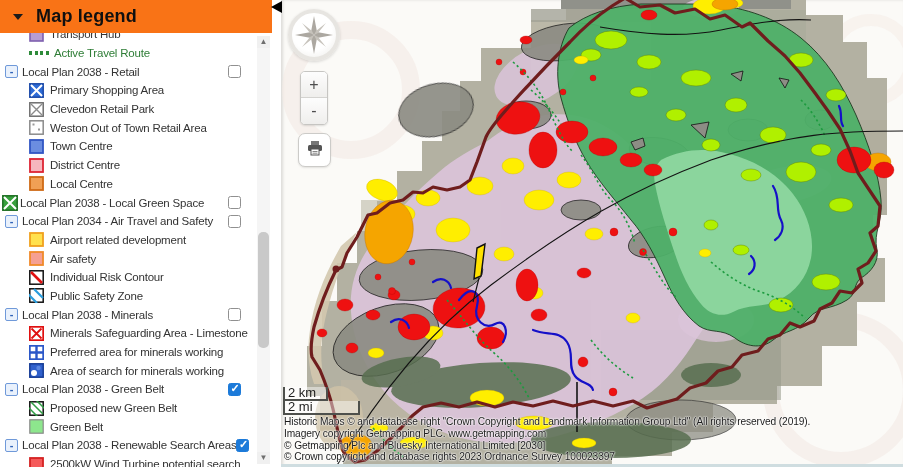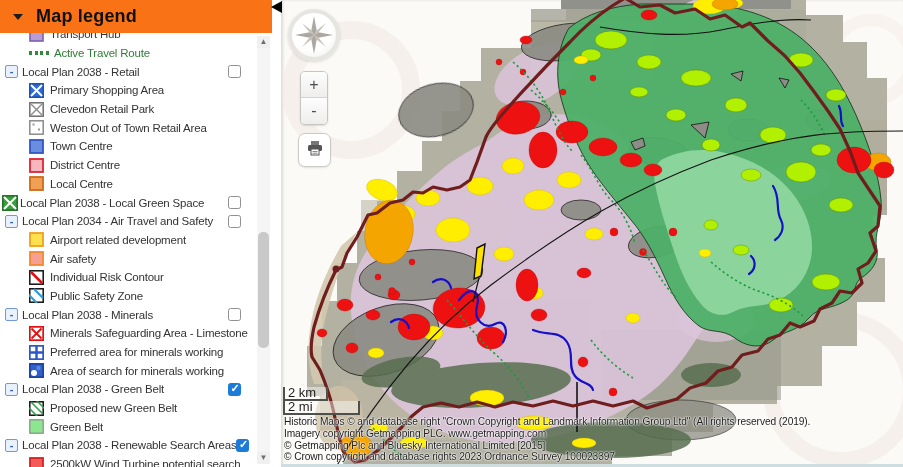--- a/index.html
+++ b/index.html
@@ -527,19 +527,19 @@
     </button>
 
     <div class="scale">
       <div class="bar km"><span>2 km</span></div>
       <div class="bar mi"><span>2 mi</span></div>
     </div>
 
     <div class="copyright">
       <div>Historic Maps © and database right "Crown Copyright and Landmark Information Group Ltd" (All rights reserved (2019).</div>
       <div>Imagery copyright Getmapping PLC. www.getmapping.com</div>
-      <div>© Getmapping Plc and Bluesky International Limited [2015]</div>
+      <div>© Getmapping Plc and Bluesky International Limited [2030]</div>
       <div>© Crown copyright and database rights 2023 Ordnance Survey 100023397</div>
     </div>
 
     <div class="bottom-strip"></div>
   </main>
 </div>
 
 </body></html>

